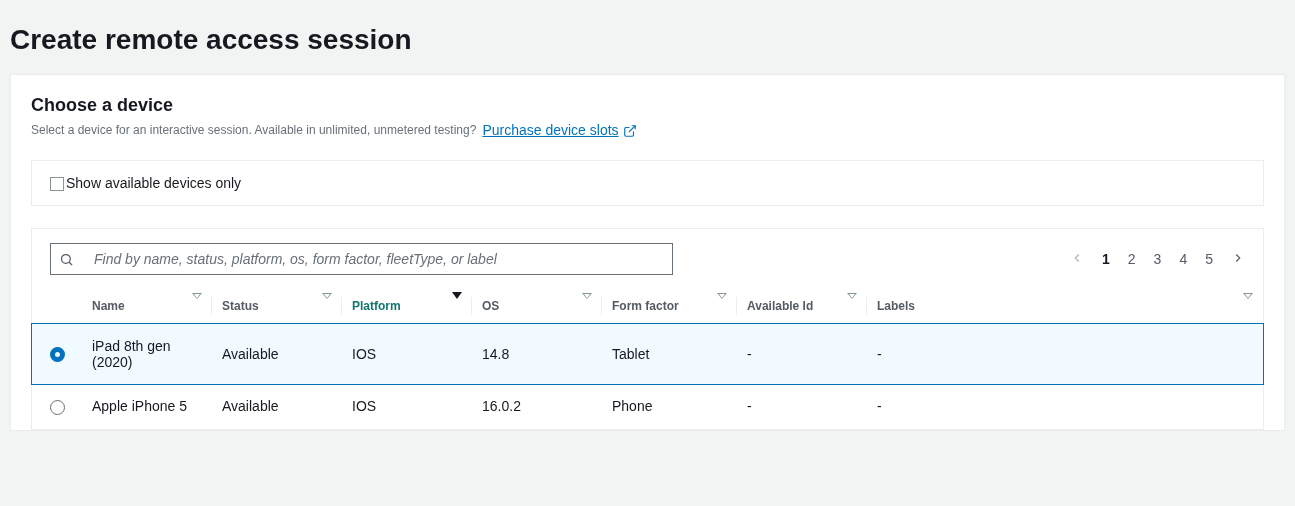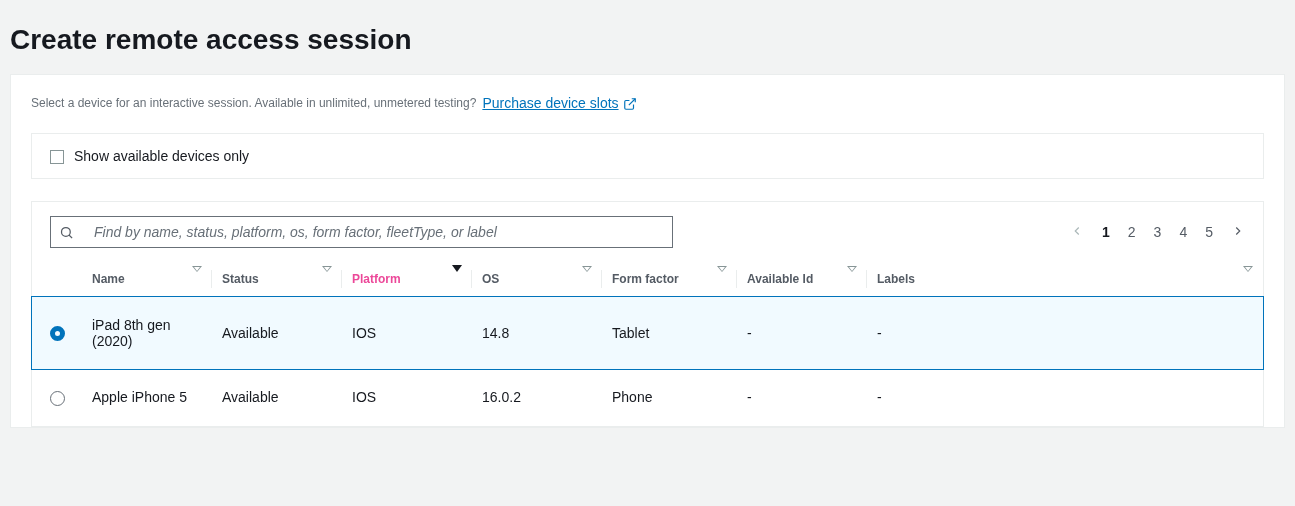--- a/index.html
+++ b/index.html
@@ -50,21 +50,21 @@
       stroke-width: 2;
     }
     .filter-box {
       border: 1px solid #eaeded;
       padding: 14px 18px;
       margin-top: 22px;
     }
     .checkbox-row {
       display: flex;
       align-items: flex-end;
-      gap: 10px;
+      gap: 2px;
     }
     .checkbox {
       width: 14px; height: 14px;
       margin-top: 2px;
       border: 1px solid #879596;
       cursor: pointer;
     }
     .checkbox-label {
       font-size: 14px;
       color: #16191f;
@@ -146,21 +146,21 @@
     th {
       text-align: left;
       padding: 10px 10px;
       font-size: 12px;
       font-weight: 700;
       border-bottom: 1px solid #eaeded;
       position: relative;
       color: #545b64;
     }
     th.sorted {
-      color: #ec4899;
+      color: #0f766e;
     }
     th .col-sep {
       position: absolute;
       right: 0;
       top: 8px;
       bottom: 8px;
       width: 1px;
       background: #eaeded;
     }
     th .sort-icon {
@@ -184,21 +184,21 @@
       border-right: 3px solid transparent;
       border-top: 4px solid #fff;
     }
     .sort-triangle-solid {
       width: 0; height: 0;
       border-left: 5px solid transparent;
       border-right: 5px solid transparent;
       border-top: 7px solid #16191f;
     }
     td {
-      padding: 20px 10px;
+      padding: 14px 10px;
       font-size: 14px;
       color: #16191f;
       vertical-align: middle;
       margin-top: 23px;
     }
     tr.selected td {
       background: #f1faff;
     }
     tr.selected {
       outline: 1px solid #0073bb;
@@ -230,20 +230,21 @@
     .gear-col { width: 40px; text-align: right; }
   </style>
 </head>
 <body>
 
 <h1 class="page-title">Create remote access session</h1>
 
 <div class="panel">
 
   <div>
+    <h2 class="panel-title">Choose a device</h2>
     <div class="panel-desc">
       <span>Select a device for an interactive session. Available in unlimited, unmetered testing?</span>
       <a class="link">
         <span>Purchase device slots</span>
         <svg class="external-icon" viewBox="0 0 24 24">
           <path d="M18 13v6a2 2 0 0 1-2 2H5a2 2 0 0 1-2-2V8a2 2 0 0 1 2-2h6"></path>
           <polyline points="15 3 21 3 21 9"></polyline>
           <line x1="10" y1="14" x2="21" y2="3"></line>
         </svg>
       </a>

